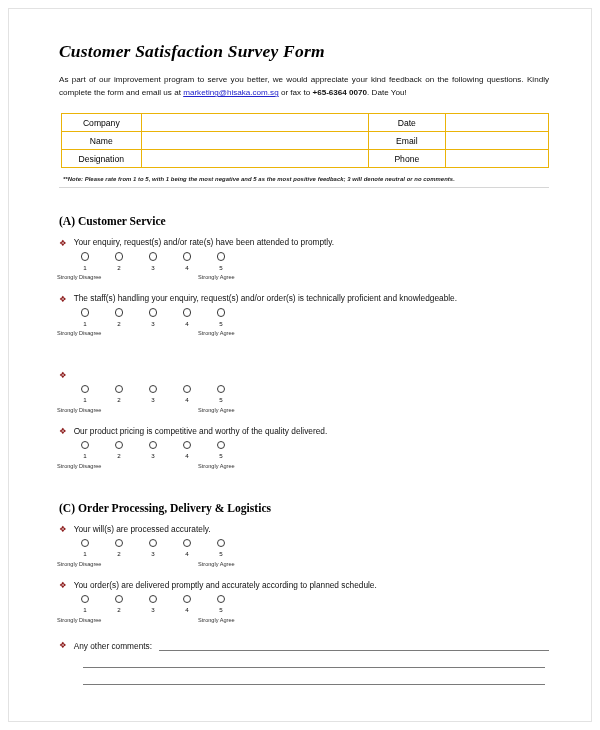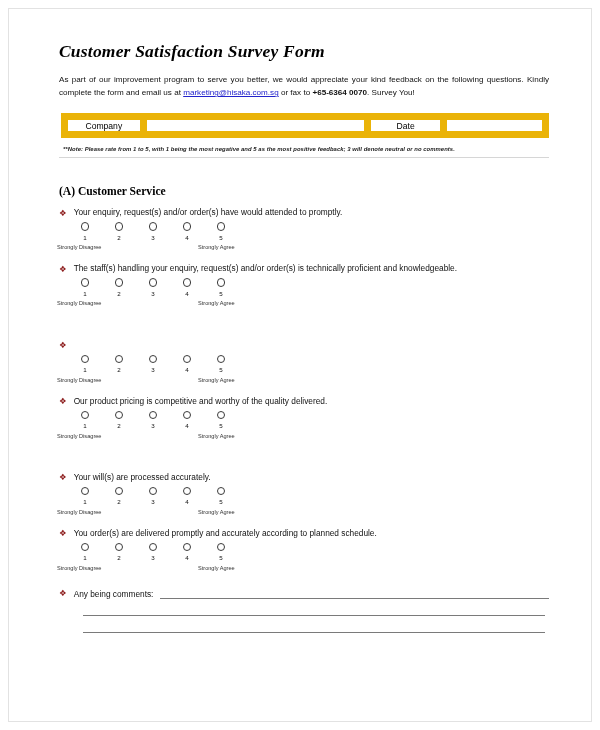--- a/index.html
+++ b/index.html
@@ -48,21 +48,21 @@
   .intro .fax { font-weight: bold; }
 
   
   .info-table {
     border-collapse: collapse;
     width: 488px;
     margin: 0 0 0 2px;
     table-layout: fixed;
   }
   .info-table td {
-    border: 7px solid #eab308;
+    border: 1px solid #eab308;
     height: 18px;
     font-size: 8.6px;
     padding: 0 3px;
   }
   .info-table td.lbl {
     text-align: center;
     width: 68px;
   }
   .info-table td.val-wide { width: 194px; }
   .info-table td.lbl-r { text-align: center; width: 66px; }
@@ -170,43 +170,55 @@
   }
 </style>
 </head>
 <body>
 
 <div class="page">
   <div class="inner">
 
     <div class="title">Customer Satisfaction Survey Form</div>
 
-    <p class="intro"><span>As part of our improvement program to serve you better, we would appreciate your kind feedback on the following questions.  Kindly complete the form and email us at </span><a class="email" href="#">marketing@hisaka.com.sg</a><span> or fax to </span><span class="fax">+65-6364 0070</span><span>. Survey You!</span></p>
+    <p class="intro"><span>As part of our improvement program to serve you better, we would appreciate your kind feedback on the following questions.  Kindly complete the form and email us at </span><a class="email" href="#">marketing@hisaka.com.sg</a><span> or fax to </span><span class="fax">+65-6364 0070</span><span>. Date You!</span></p>
 
     <table class="info-table">
       <tbody>
           <tr>
             <td class="lbl">Company</td>
             <td class="val-wide"></td>
             <td class="lbl-r">Date</td>
             <td class="val-r"></td>
           </tr>
+          <tr>
+            <td class="lbl">Name</td>
+            <td class="val-wide"></td>
+            <td class="lbl-r">Email</td>
+            <td class="val-r"></td>
+          </tr>
+          <tr>
+            <td class="lbl">Designation</td>
+            <td class="val-wide"></td>
+            <td class="lbl-r">Phone</td>
+            <td class="val-r"></td>
+          </tr>
         </tbody>
     </table>
 
     <div class="note">**Note: Please rate from 1 to 5, with 1 being the most negative and 5 as the most positive feedback; 3 will denote neutral or no comments.</div>
     <hr class="rule-top">
 
     <div id="sections-host">
         <div class="section">
           <div class="section-title">(A) Customer Service</div>
           <div class="question">
             <div class="q-row">
               <span class="bullet" style="color: rgb(140, 28, 28);">❖</span>
-              <span class="q-text">Your enquiry, request(s) and/or order(s) have would attended to promptly.</span>
+              <span class="q-text">Your enquiry, request(s) and/or rate(s) have been attended to promptly.</span>
             </div>
             <div class="scale">
               <div class="opt" style="left:0px">
                 <div class="circle"></div>
                 <div class="opt-num">1</div>
               </div>
               <div class="opt" style="left:34px">
                 <div class="circle"></div>
                 <div class="opt-num">2</div>
               </div>
@@ -312,20 +324,21 @@
               <div class="opt" style="left:136px">
                 <div class="circle"></div>
                 <div class="opt-num">5</div>
               </div>
               <div class="anchor left">Strongly Disagree</div>
               <div class="anchor right">Strongly Agree</div>
             </div>
           </div>
         </div>
         <div class="section">
+          <div class="section-title">(C) Order Processing, Delivery &amp; Logistics</div>
           <div class="question">
             <div class="q-row">
               <span class="bullet" style="color: rgb(140, 28, 28);">❖</span>
               <span class="q-text">Your will(s) are processed accurately.</span>
             </div>
             <div class="scale">
               <div class="opt" style="left:0px">
                 <div class="circle"></div>
                 <div class="opt-num">1</div>
               </div>
@@ -378,21 +391,21 @@
               <div class="anchor left">Strongly Disagree</div>
               <div class="anchor right">Strongly Agree</div>
             </div>
           </div>
         </div>
       </div>
 
     <div class="comments">
       <div class="comment-first">
         <span class="bullet" style="color: rgb(140, 28, 28);">❖</span>
-        <span class="comment-label">Any being comments:</span>
+        <span class="comment-label">Any other comments:</span>
         <span class="cline"></span>
       </div>
       <div id="extra-lines-host">
           <div class="cline-full"></div>
           <div class="cline-full"></div>
         </div>
     </div>
 
   </div>
 </div>

